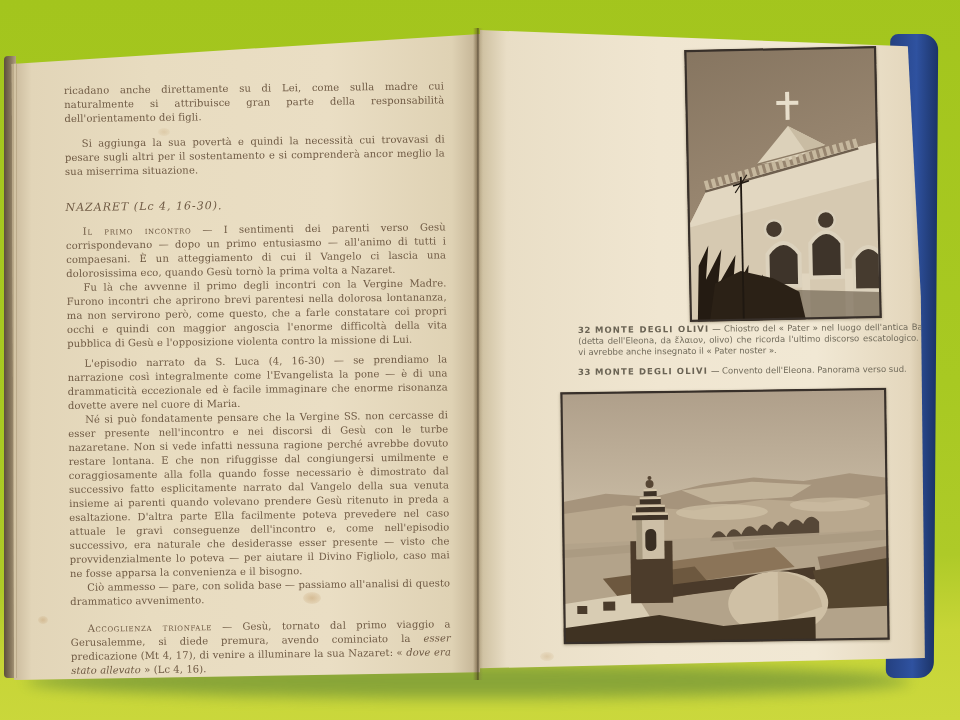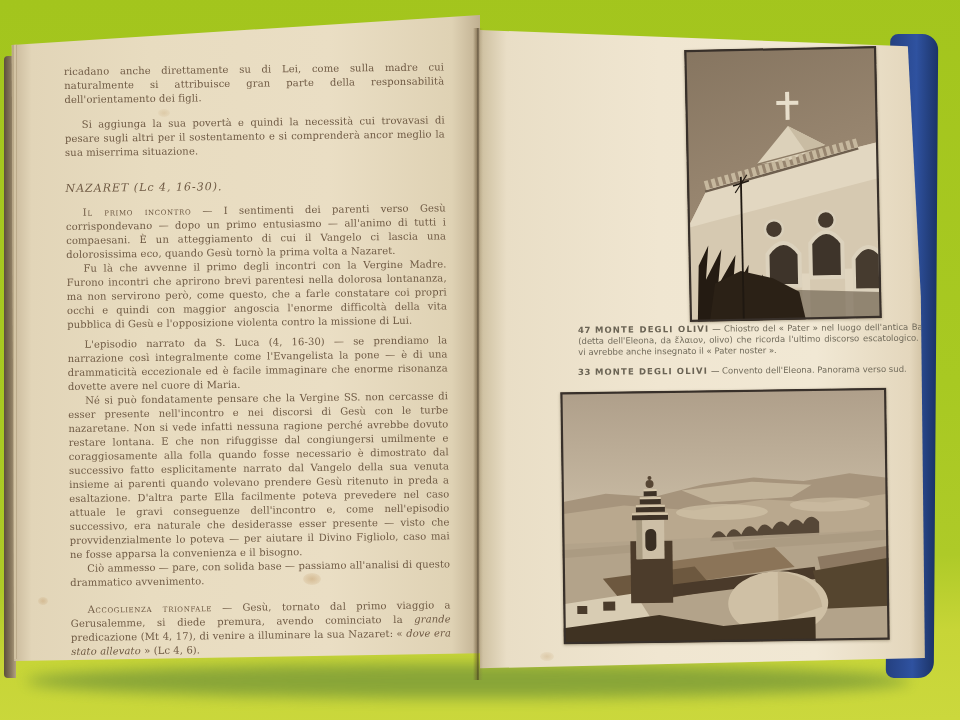--- a/index.html
+++ b/index.html
@@ -7,21 +7,21 @@
     background:linear-gradient(178deg,#a3c51d 0%,#a8c922 55%,#aeca28 78%,#c7d537 88%,#cbd83d 100%);
     font-family:"DejaVu Serif", serif;}
   .book-shadow{position:absolute;left:26px;top:664px;width:884px;height:34px;
     background:#7e9d38;border-radius:50%;filter:blur(7px);opacity:.85;}
   .cover-blue{position:absolute;left:888px;top:34px;width:48px;height:644px;
     background:linear-gradient(90deg,#244080,#2f52a0 55%,#1c3468);
     border-radius:8px 16px 16px 8px;transform:rotate(.4deg);}
   .cover-left{position:absolute;left:4px;top:56px;width:12px;height:622px;
     background:linear-gradient(90deg,#5d4f3c,#8a7a5f 60%,#b3a283);border-radius:4px 0 0 4px;}
   .page{position:absolute;}
-  .page-left{left:8px;top:13px;width:472px;height:652px;
+  .page-left{left:8px;top:32px;width:472px;height:652px;
     clip-path:polygon(0.8% 4.9%,100% 0.3%,100% 98.2%,1.3% 99.4%);
     background:linear-gradient(90deg,#c3b294 0%,#e2d5b8 5%,#e8dcc0 30%,#eadec4 68%,#dfd2b4 94%,#c0b091 100%);}
   .page-right{left:480px;top:30px;width:448px;height:650px;
     clip-path:polygon(0% 0%,95.5% 2.5%,98.4% 41%,99.3% 96.6%,0% 98.2%);
     background:linear-gradient(90deg,#cdbf9f 0%,#e9dec6 6%,#f0e6d1 40%,#f1e8d4 75%,#e4d7bd 96%,#cbbb9b 100%);}
   .edge-stripes{position:absolute;left:0;top:30px;width:9px;height:616px;
     background:repeating-linear-gradient(90deg,#b7a685 0 2px,#d4c5a4 2px 4px);opacity:.8;}
   .gutter{position:absolute;left:473px;top:28px;width:10px;height:652px;
     background:linear-gradient(90deg,rgba(90,70,40,0) 0%,rgba(90,70,40,.45) 38%,rgba(45,33,16,.65) 50%,rgba(120,100,70,.25) 62%,rgba(120,100,70,0) 100%);}
   .text-col{position:absolute;left:56px;top:52px;width:380px;color:#6f5a44;
@@ -68,21 +68,21 @@
     <div class="edge-stripes"></div>
     <div class="text-col">
       <p class="gap-after">ricadano anche direttamente su di Lei, come sulla madre cui naturalmente si attribuisce gran parte della responsabilità dell'orientamento dei figli.</p>
       <p class="ind gap-big">Si aggiunga la sua povertà e quindi la necessità cui trovavasi di pesare sugli altri per il sostentamento e si comprenderà ancor meglio la sua miserrima situazione.</p>
       <h3 class="heading">NAZARET (Lc 4, 16-30).</h3>
       <p class="ind"><span class="sc">Il primo incontro</span><span> — I sentimenti dei parenti verso Gesù corrispondevano — dopo un primo entusiasmo — all'animo di tutti i compaesani. È un atteggiamento di cui il Vangelo ci lascia una dolorosissima eco, quando Gesù tornò la prima volta a Nazaret.</span></p>
       <p class="ind">Fu là che avvenne il primo degli incontri con la Vergine Madre. Furono incontri che aprirono brevi parentesi nella dolorosa lontananza, ma non servirono però, come questo, che a farle constatare coi propri occhi e quindi con maggior angoscia l'enorme difficoltà della vita pubblica di Gesù e l'opposizione violenta contro la missione di Lui.</p>
       <p class="ind gap-top-sm">L'episodio narrato da S. Luca (4, 16-30) — se prendiamo la narrazione così integralmente come l'Evangelista la pone — è di una drammaticità eccezionale ed è facile immaginare che enorme risonanza dovette avere nel cuore di Maria.</p>
       <p class="ind">Né si può fondatamente pensare che la Vergine SS. non cercasse di esser presente nell'incontro e nei discorsi di Gesù con le turbe nazaretane. Non si vede infatti nessuna ragione perché avrebbe dovuto restare lontana. E che non rifuggisse dal congiungersi umilmente e coraggiosamente alla folla quando fosse necessario è dimostrato dal successivo fatto esplicitamente narrato dal Vangelo della sua venuta insieme ai parenti quando volevano prendere Gesù ritenuto in preda a esaltazione. D'altra parte Ella facilmente poteva prevedere nel caso attuale le gravi conseguenze dell'incontro e, come nell'episodio successivo, era naturale che desiderasse esser presente — visto che provvidenzialmente lo poteva — per aiutare il Divino Figliolo, caso mai ne fosse apparsa la convenienza e il bisogno.</p>
       <p class="ind">Ciò ammesso — pare, con solida base — passiamo all'analisi di questo drammatico avvenimento.</p>
-      <p class="ind gap-top"><span class="sc">Accoglienza trionfale</span><span> — Gesù, tornato dal primo viaggio a Gerusalemme, si diede premura, avendo cominciato la </span><span class="it">grande</span><span> predicazione (Mt 4, 17), di venire a illuminare la sua Nazaret: « </span><span class="it">dove era stato allevato</span><span> » (Lc 4, 6).</span></p>
+      <p class="ind gap-top"><span class="sc">Accoglienza trionfale</span><span> — Gesù, tornato dal primo viaggio a Gerusalemme, si diede premura, avendo cominciato la </span><span class="it">esser</span><span> predicazione (Mt 4, 17), di venire a illuminare la sua Nazaret: « </span><span class="it">dove era stato allevato</span><span> » (Lc 4, 16).</span></p>
       <div class="pageno">256</div>
     </div>
     <div class="fox fox1"></div>
     <div class="fox fox2"></div>
     <div class="fox fox3"></div>
   </div>
 
   <div class="page page-right">
 
     <div class="photo photo-church">
@@ -114,21 +114,21 @@
         <path d="M8,272 L10,216 L20,196 L17,230 L33,200 L29,236 L47,206 L43,246 L60,216 L57,250 L74,226 L70,272 Z" fill="#241b12"></path>
         <path d="M20,272 L26,234 L52,222 L84,230 L110,244 L116,272 Z" fill="#2b2116"></path>
         <line x1="54" y1="272" x2="54" y2="128" stroke="#1f1811" stroke-width="1.8"></line>
         <line x1="46" y1="137" x2="62" y2="132" stroke="#1f1811" stroke-width="1.5"></line>
         <line x1="48" y1="144" x2="60" y2="126" stroke="#1f1811" stroke-width="1.2"></line>
         <rect x="1" y="1" width="190" height="270" fill="none" stroke="#38302a" stroke-width="2.5"></rect>
       </svg>
     </div>
 
     <div class="caption caption-1">
-      <span class="cap-num">47</span><span class="cap-title">MONTE DEGLI OLIVI</span><span class="cap-text">— Chiostro del « Pater » nel luogo dell'antica Basilica (detta dell'Eleona, da ἔλαιον, olivo) che ricorda l'ultimo discorso escatologico. Gesù vi avrebbe anche insegnato il « Pater noster ».</span>
+      <span class="cap-num">32</span><span class="cap-title">MONTE DEGLI OLIVI</span><span class="cap-text">— Chiostro del « Pater » nel luogo dell'antica Basilica (detta dell'Eleona, da ἔλαιον, olivo) che ricorda l'ultimo discorso escatologico. Gesù vi avrebbe anche insegnato il « Pater noster ».</span>
     </div>
 
     <div class="caption caption-2">
       <span class="cap-num">33</span><span class="cap-title">MONTE DEGLI OLIVI</span><span class="cap-text">— Convento dell'Eleona. Panorama verso sud.</span>
     </div>
 
     <div class="photo photo-pan">
       <svg width="326" height="252" viewBox="0 0 326 252" xmlns="http://www.w3.org/2000/svg">
         <defs>
           <linearGradient id="sky2" x1="0" y1="0" x2="0" y2="1">

